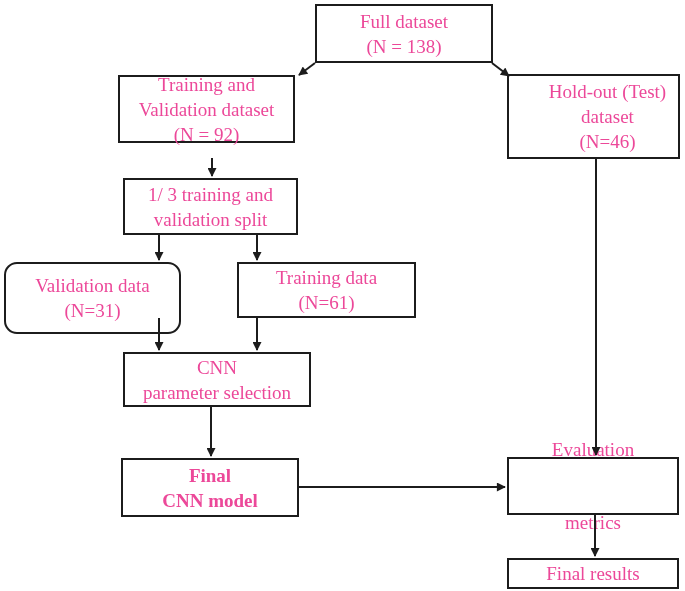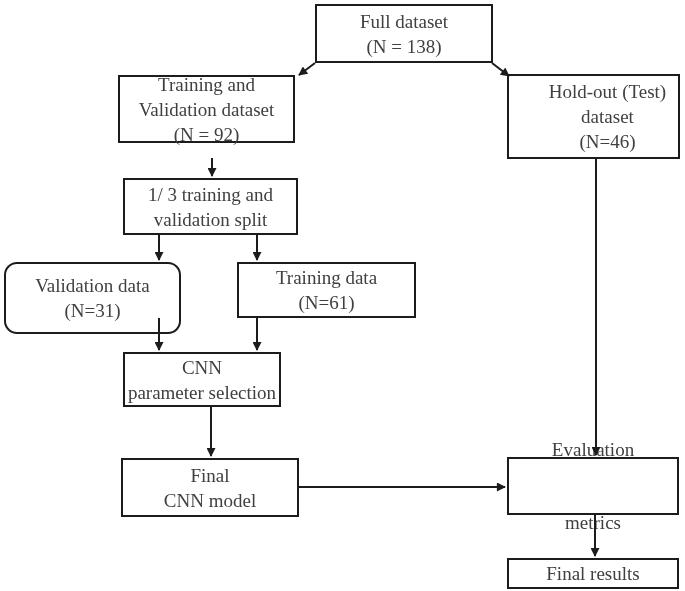--- a/index.html
+++ b/index.html
@@ -6,21 +6,21 @@
     margin: 0;
     padding: 0;
     background: #ffffff;
   }
   .canvas {
     position: relative;
     width: 685px;
     height: 591px;
     background: #ffffff;
     font-family: "Liberation Serif", "DejaVu Serif", serif;
-    color: #404040;
+    color: #ec4899;
     overflow: hidden;
   }
   .edges {
     position: absolute;
     left: 0;
     top: 0;
     width: 685px;
     height: 591px;
     pointer-events: none;
     z-index: 2;
@@ -41,22 +41,22 @@
     white-space: nowrap;
   }
   .node span { display: block; }
 
   #n-full       { left: 315px; top: 4px;   width: 178px; height: 59px; }
   #n-trainval   { left: 118px; top: 75px;  width: 177px; height: 68px; }
   #n-holdout    { left: 507px; top: 74px;  width: 173px; height: 85px; padding-left: 28px; }
   #n-split      { left: 123px; top: 178px; width: 175px; height: 57px; }
   #n-valdata    { left: 4px;   top: 262px; width: 177px; height: 72px; border-radius: 13px; }
   #n-traindata  { left: 237px; top: 262px; width: 179px; height: 56px; }
-  #n-cnnparam   { left: 123px; top: 352px; width: 158px; height: 55px; }
-  #n-finalcnn   { left: 121px; top: 458px; width: 178px; height: 59px; }
+  #n-cnnparam   { left: 123px; top: 352px; width: 188px; height: 55px; }
+  #n-finalcnn   { left: 121px; top: 458px; width: 178px; height: 59px; font-weight: bold; }
   #n-evalmet    { left: 507px; top: 457px; width: 172px; height: 58px; gap: 48px; }
   #n-finalres   { left: 507px; top: 558px; width: 172px; height: 31px; }
 
   .edge {
     stroke: #1c1c1c;
     stroke-width: 2;
     fill: none;
   }
 </style>
 </head>

